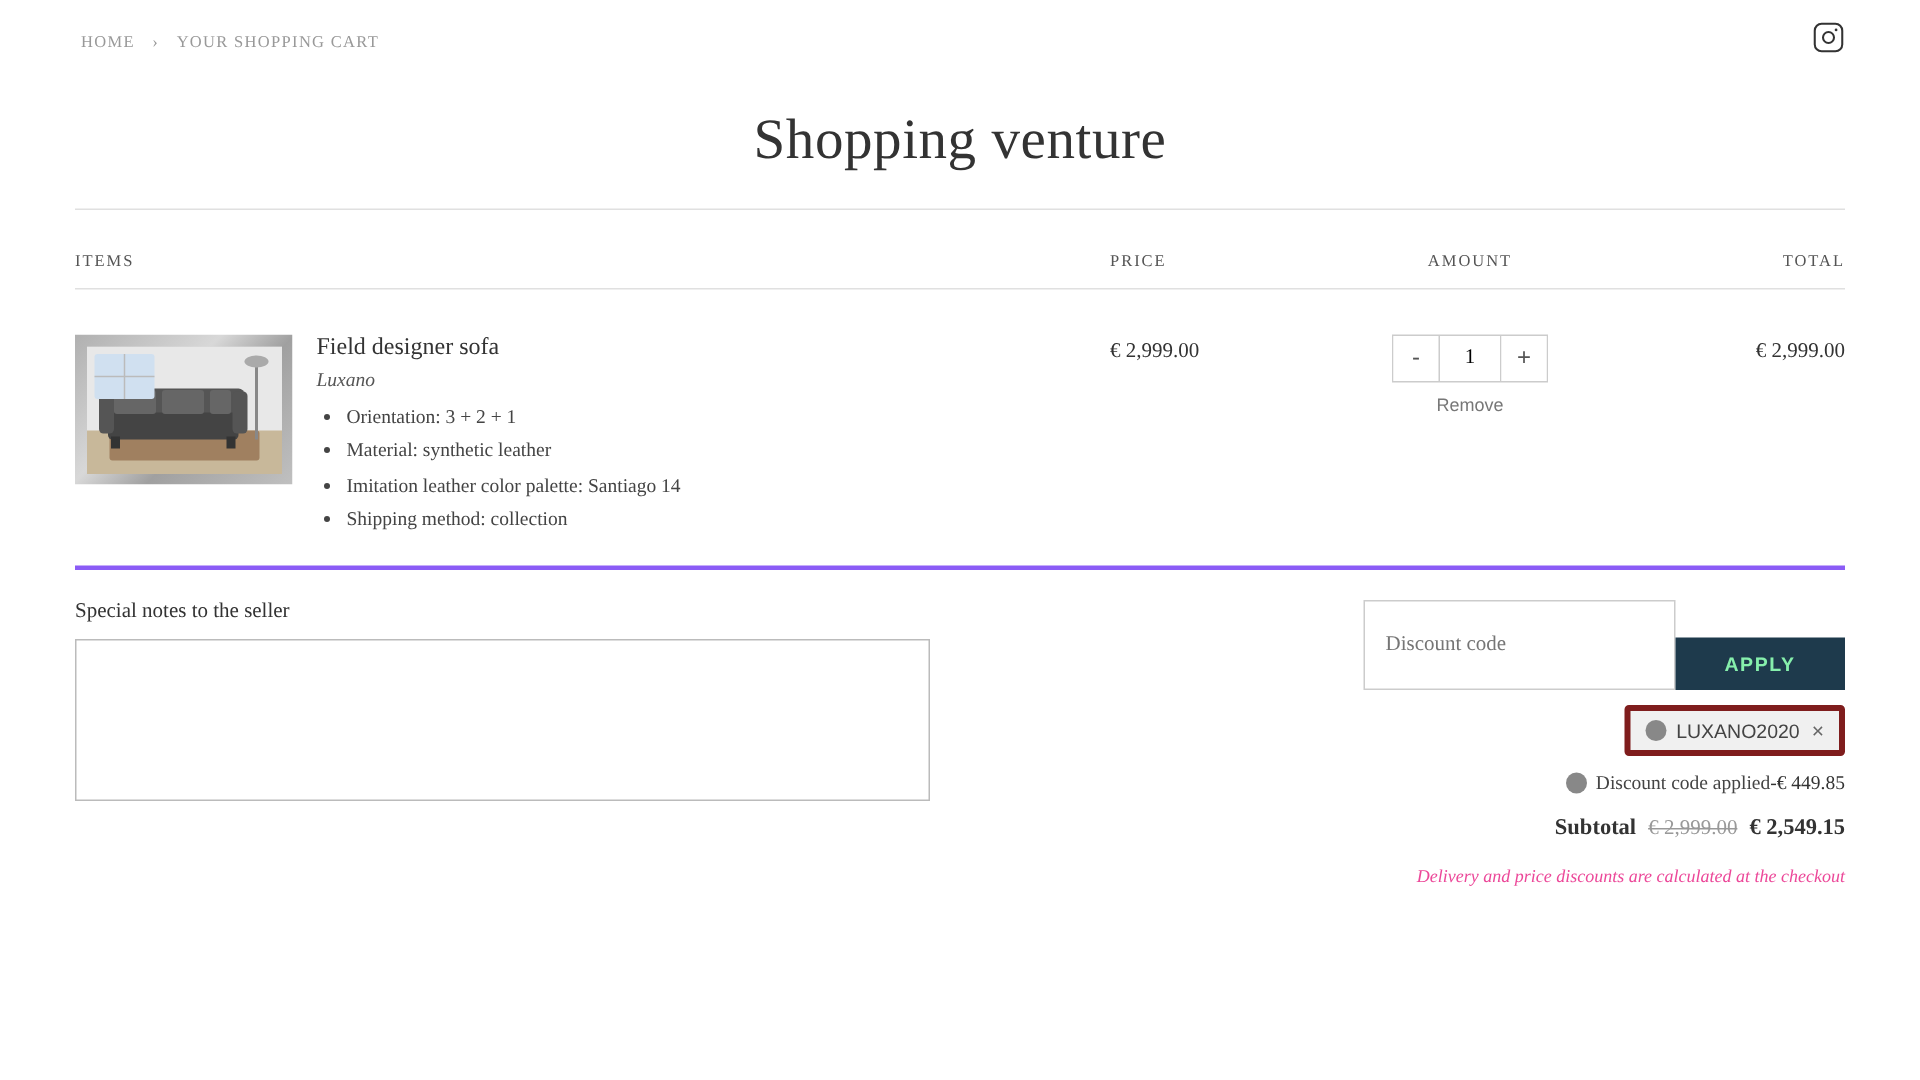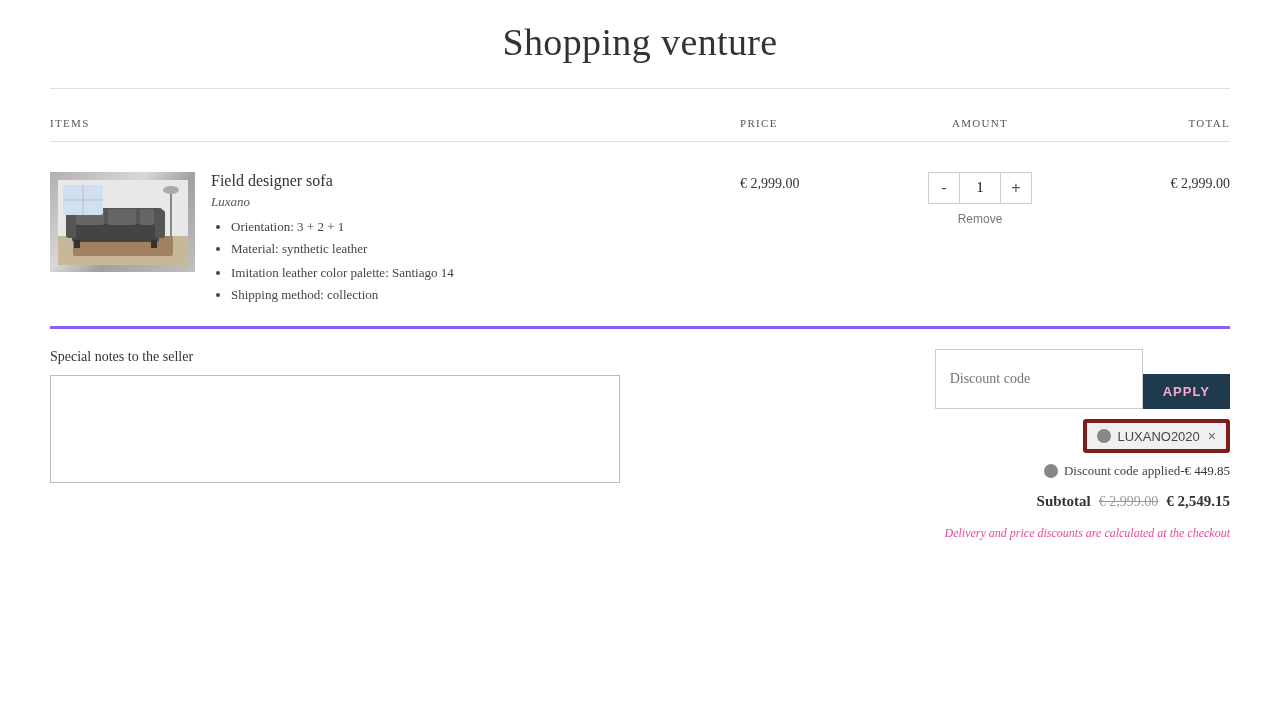--- a/index.html
+++ b/index.html
@@ -216,23 +216,23 @@
       flex: 1;
       border: 1px solid #ccc;
       padding: 10px 14px;
       font-size: 14px;
       font-family: Georgia, serif;
       color: #999;
       outline: none;
     }
     .apply-btn {
       background: #1e3a4c;
-      color: #f9a8d4;
+      color: #86efac;
       border: none;
-      padding: 10px 20px;
+      padding: 10px 33px;
       font-size: 13px;
       letter-spacing: 0.08em;
       cursor: pointer;
       font-family: Arial, sans-serif;
       font-weight: bold;
       margin-top: 25px;
     }
     .discount-tag {
       display: inline-flex;
       align-items: center;
@@ -341,20 +341,34 @@
       font-family: Arial, sans-serif;
       font-weight: bold;
       text-transform: uppercase;
     }
   </style>
 </head>
 <body>
 
 <div class="page-wrapper">
 
+  <div class="top-bar">
+    <div class="breadcrumb">
+      <span>HOME</span>
+      <span>›</span>
+      <span>YOUR SHOPPING CART</span>
+    </div>
+    <div>
+      <svg class="instagram-icon" viewBox="0 0 24 24" fill="none" stroke="#333" stroke-width="1.5">
+        <rect x="2" y="2" width="20" height="20" rx="5" ry="5"></rect>
+        <circle cx="12" cy="12" r="4"></circle>
+        <circle cx="17.5" cy="6.5" r="1" fill="#333" stroke="none"></circle>
+      </svg>
+    </div>
+  </div>
 
   <h1 class="page-title">Shopping venture</h1>
   <hr class="divider">
 
   <div class="cart-table-header">
     <div class="col-label">ITEMS</div>
     <div class="col-label">PRICE</div>
     <div class="col-label center">AMOUNT</div>
     <div class="col-label right">TOTAL</div>
   </div>

